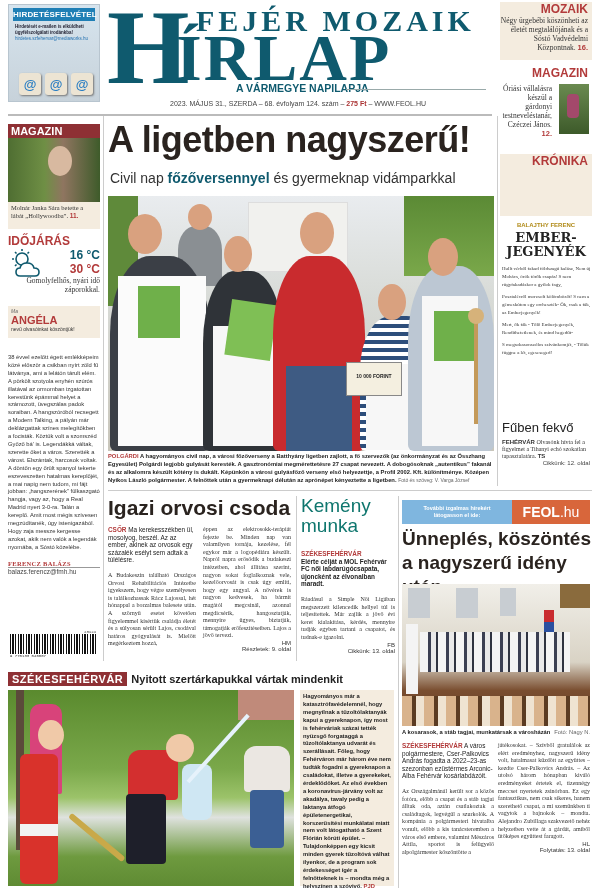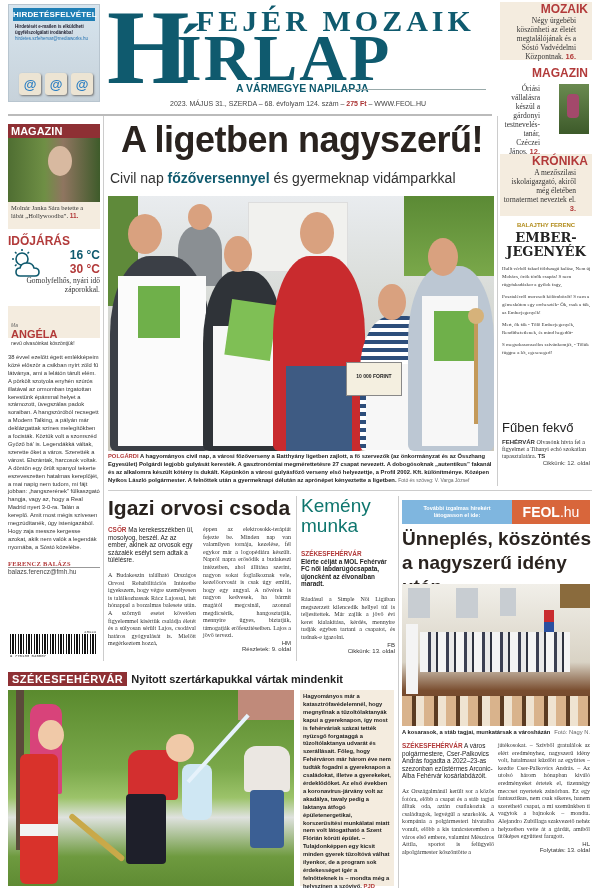--- a/index.html
+++ b/index.html
@@ -21,21 +21,21 @@
   #tagline { left: 236px; top: 82px; color: #0f5a6e; font-size: 10.5px; font-weight: bold; font-family: "Liberation Sans", sans-serif; }
   #tagline-rule { left: 346px; top: 89px; width: 140px; height: 1px; background: #9aa; }
   #dateline { left: 170px; top: 100px; font-size: 7px; color: #444; font-family: "Liberation Sans", sans-serif; }
   #dateline b { color: #a33; }
   #header-rule { left: 8px; top: 114px; width: 484px; height: 2px; background: #bbb; }
 
   
   .rbox { background: #f4ecdf; }
   #mozaik { left: 500px; top: 2px; width: 92px; height: 58px; }
   .rhead { color: #b23a3a; font-weight: bold; font-family: "Liberation Sans", sans-serif; text-align: right; font-size: 12px; padding-right: 4px; }
-  .rtext { font-size: 7.5px; line-height: 9px; text-align: right; color: #333; padding-right: 16px; }
+  .rtext { font-size: 7.5px; line-height: 9px; text-align: right; color: #333; padding-right: 4px; }
   .pg { color: #b23a3a; font-weight: bold; font-family: "Liberation Sans", sans-serif; }
   #magazin-r { left: 500px; top: 66px; width: 92px; height: 88px; }
   #magazin-r .photo { position: absolute; right: 3px; top: 18px; width: 30px; height: 50px; background: linear-gradient(#6a8a50, #3d5a2a); }
   #magazin-r .photo::after { content: ""; position: absolute; left: 8px; top: 10px; width: 12px; height: 24px; background: #a3496b; border-radius: 4px; }
   #magazin-r .rtext { position: absolute; right: 36px; top: 18px; width: 56px; }
   #kronika { left: 500px; top: 154px; width: 92px; height: 62px; }
   #ember { left: 500px; top: 222px; width: 92px; height: 196px; }
   #ember .author { color: #b08a17; font-size: 6px; font-weight: bold; text-align: center; font-family: "Liberation Sans", sans-serif; }
   #ember .title { font-size: 13px; font-weight: bold; text-align: center; line-height: 14px; font-family: "DejaVu Serif", serif; color: #222; margin-top: 3px; }
   #ember .poem { margin-top: 6px; font-size: 5px; line-height: 8px; color: #333; padding-left: 2px; }
@@ -53,36 +53,36 @@
   #magazin-l .photo { height: 64px; background: linear-gradient(90deg, #4f6e32 0%, #6f8f45 40%, #8f7560 60%, #3e5b2a 100%); position: relative; }
   #magazin-l .photo::after { content: ""; position: absolute; left: 40px; top: 8px; width: 24px; height: 30px; border-radius: 50%; background: #d8b9a0; }
   #magazin-l .cap { font-size: 6.5px; line-height: 8px; padding: 2px 3px; color: #333; }
   #weather { left: 8px; top: 234px; width: 92px; height: 72px; }
   #weather .h { color: #b23a3a; font-weight: bold; font-size: 12px; text-align: left; font-family: "Liberation Sans", sans-serif; }
   #weather .t1, #weather .t2 { font-weight: bold; font-size: 12px; text-align: right; font-family: "Liberation Sans", sans-serif; }
   #weather .t1 { color: #0f5a6e; }
   #weather .t2 { color: #b23a3a; }
   #weather .desc { font-size: 7.5px; text-align: right; line-height: 9px; color: #333; }
   #weather .icon { position: absolute; left: 2px; top: 14px; }
-  #nameday { left: 8px; top: 306px; width: 92px; height: 32px; background: #f4ecdf; padding: 16px 3px; }
+  #nameday { left: 8px; top: 306px; width: 92px; height: 32px; background: #f4ecdf; padding: 2px 3px; }
   #nameday .ma { font-size: 5px; color: #666; font-style: italic; font-family: "Liberation Sans", sans-serif; }
   #nameday .name { font-size: 11px; font-weight: bold; color: #b23a3a; font-family: "Liberation Sans", sans-serif; line-height: 12px; }
   #nameday .sub { font-size: 5px; color: #333; font-family: "Liberation Sans", sans-serif; }
   #jo { left: 8px; top: 346px; width: 92px; }
   #jo .h { color: #0f5a6e; font-size: 12.5px; font-weight: bold; line-height: 14px; font-family: "Liberation Sans", sans-serif; }
   #jo .body { margin-top: 8px; font-size: 5.8px; line-height: 7.9px; color: #333; font-family: "Liberation Sans", sans-serif; text-align: left; }
   #jo .author { margin-top: 8px; color: #b23a3a; font-size: 6.5px; font-weight: bold; font-family: "Liberation Serif", serif; letter-spacing: 0.3px; }
   #jo .email { font-size: 6.5px; color: #444; font-family: "Liberation Sans", sans-serif; border-top: 1px solid #999; }
   #barcode { left: 10px; top: 630px; width: 86px; height: 26px; }
   #barcode .bars { height: 20px; background: repeating-linear-gradient(90deg, #111 0 1px, #fff 1px 2px, #111 2px 4px, #fff 4px 5px, #111 5px 6px, #fff 6px 8px); }
   #barcode .num { font-size: 4px; color: #333; font-family: "Liberation Mono", monospace; }
   #ruleL { left: 103px; top: 116px; width: 1px; height: 545px; background: #ccc; }
 
   
-  #lead-h { left: 108px; top: 120px; width: 388px; font-size: 36px; font-weight: bold; color: #2a231f; font-family: "Liberation Sans", sans-serif; line-height: 40px; letter-spacing: -0.5px; text-align: center; }
+  #lead-h { left: 108px; top: 120px; width: 388px; font-size: 36px; font-weight: bold; color: #2a231f; font-family: "Liberation Sans", sans-serif; line-height: 40px; letter-spacing: -0.5px; }
   #lead-sub { left: 110px; top: 170px; font-size: 14px; color: #333; font-family: "Liberation Sans", sans-serif; }
   #lead-sub .hl { color: #0f5a6e; font-weight: bold; }
   #lead-photo { left: 108px; top: 196px; width: 386px; height: 255px; overflow: hidden; background: linear-gradient(180deg, #e9ecef 0%, #d8dbd7 40%, #c9c6bb 100%); }
   .person { position: absolute; border-radius: 40% 40% 6px 6px; }
   .head { position: absolute; border-radius: 50%; background: #d9a17f; }
   #lead-cap { left: 108px; top: 452px; width: 386px; font-size: 5.8px; line-height: 8px; font-weight: bold; color: #222; font-family: "Liberation Sans", sans-serif; }
   #lead-cap .place { color: #b23a3a; }
   #lead-cap .credit { font-weight: normal; color: #666; font-size: 5px; }
 
   
@@ -157,24 +157,20 @@
 <div id="magazin-r" class="abs">
   <div class="rhead">MAGAZIN</div>
   <div class="rtext">
     <span>Óriási vállalásra készül a gárdonyi testnevelés­tanár, Czéczei János.</span>
     <span class="pg">12.</span>
   </div>
   <div class="photo"></div>
 </div>
 <div id="kronika" class="abs rbox">
   <div class="rhead">KRÓNIKA</div>
-  <div class="rtext">
-    <span>A mezőszilasi iskolaigazgató, akiről még életében tornatermet neveztek el.</span>
-    <span class="pg">3.</span>
-  </div>
 </div>
 <div id="ember" class="abs">
   <div class="author">BALAJTHY FERENC</div>
   <div class="title">
     <div>EMBER-</div>
     <div>JEGENYÉK</div>
   </div>
   <div class="poem">
     <p>Hullt vérből fakad földszagú kalász, Nem új Mohács, örök törők csapás! S nem rügyfakadáskor a gyilok fagy,</p>
     <p>Posztalécről morzsolt kölömbözőt! S nem a gémeskúton egy orcheszték- Ők, csak a fák, az Emberjegenyék!</p>

